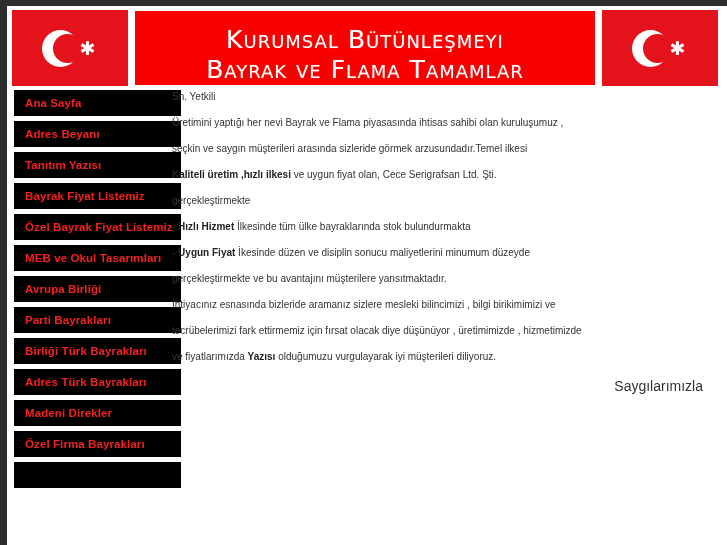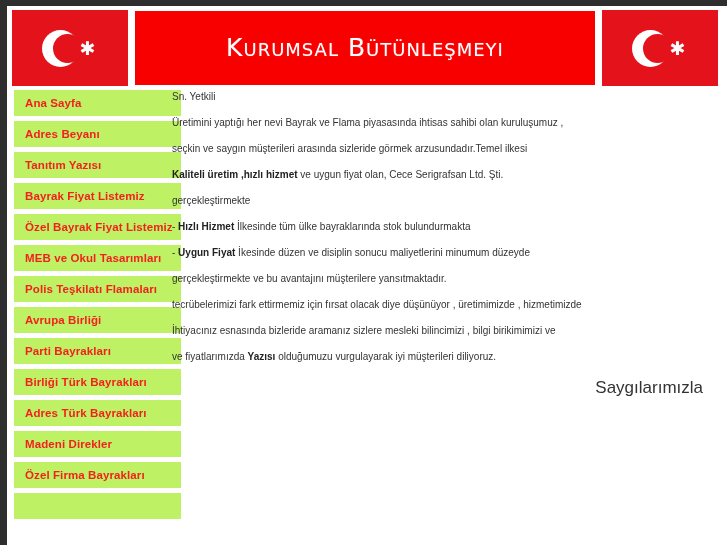--- a/index.html
+++ b/index.html
@@ -84,21 +84,21 @@
     line-height: 19px;
     text-align: center;
   }
   #banner-center {
     flex: 1 1 auto;
     background: #f80000;
     margin: 0 6px;
     color: #ffffff;
     display: flex;
     flex-direction: column;
-    justify-content: center;
+    justify-content: flex-end;
     align-items: center;
     padding: 0 4px;
     box-sizing: border-box;
     border: 1px solid #ffffff;
   }
   .banner-line {
     font-family: "DejaVu Sans", sans-serif;
     font-variant: small-caps;
     font-weight: 400;
     font-size: 25px;
@@ -117,21 +117,21 @@
     width: 720px;
     height: 455px;
   }
   #sidebar {
     position: absolute;
     left: 7px;
     top: 0;
     width: 167px;
   }
   .menu-item {
-    background: #bef264;
+    background: #000000;
     height: 26px;
     line-height: 26px;
     margin-bottom: 5px;
     padding-left: 11px;
     box-sizing: border-box;
     color: #f42020;
     font-size: 11.5px;
     font-weight: bold;
     font-family: "Liberation Sans", sans-serif;
     letter-spacing: 0.1px;
@@ -151,21 +151,21 @@
     color: #333333;
     font-size: 10px;
     line-height: 14px;
     font-family: "Liberation Sans", sans-serif;
     margin: 0 0 12px 0;
     padding: 0;
   }
   .para b { font-weight: bold; color: #222222; margin-top: 8px; }
   #signoff {
     color: #333333;
-    font-size: 17px;
+    font-size: 14px;
     font-family: "Liberation Sans", sans-serif;
     text-align: right;
     padding-right: 14px;
     margin-top: 14px;
   }
 </style>
 </head>
 <body>
 
 <div id="page">
@@ -176,73 +176,73 @@
   <div id="banner">
 
     <div class="flag">
       <div class="crescent-outer"></div>
       <div class="crescent-inner"></div>
       <div class="star">✱</div>
     </div>
 
     <div id="banner-center">
       <div class="banner-line">Kurumsal Bütünleşmeyi</div>
+      <div class="banner-line">Bayrak ve Flama Tamamlar</div>
     </div>
 
     <div class="flag">
       <div class="crescent-outer"></div>
       <div class="crescent-inner"></div>
       <div class="star">✱</div>
     </div>
 
   </div>
 
   <div id="content-wrap">
 
     <div id="sidebar">
       <div class="menu-item">Ana Sayfa</div>
       <div class="menu-item">Adres Beyanı</div>
       <div class="menu-item">Tanıtım Yazısı</div>
       <div class="menu-item">Bayrak Fiyat Listemiz</div>
       <div class="menu-item">Özel Bayrak Fiyat Listemiz</div>
       <div class="menu-item">MEB ve Okul Tasarımları</div>
-      <div class="menu-item">Polis Teşkilatı Flamaları</div>
       <div class="menu-item">Avrupa Birliği</div>
       <div class="menu-item">Parti Bayrakları</div>
       <div class="menu-item">Birliği Türk Bayrakları</div>
       <div class="menu-item">Adres Türk Bayrakları</div>
       <div class="menu-item">Madeni Direkler</div>
       <div class="menu-item">Özel Firma Bayrakları</div>
       <div class="menu-item"></div>
     </div>
 
     <div id="main">
 
       <p class="para">Sn. Yetkili</p>
 
       <p class="para">Üretimini yaptığı her nevi Bayrak ve Flama piyasasında ihtisas sahibi olan kuruluşumuz ,</p>
       <p class="para">seçkin ve saygın müşterileri arasında sizleride görmek arzusundadır.Temel ilkesi</p>
 
       <p class="para">
-        <b>Kaliteli üretim </b><b>,hızlı hizmet</b><span> ve uygun fiyat olan, Cece Serigrafsan Ltd. Şti.</span>
+        <b>Kaliteli üretim </b><b>,hızlı ilkesi</b><span> ve uygun fiyat olan, Cece Serigrafsan Ltd. Şti.</span>
       </p>
 
       <p class="para">gerçekleştirmekte</p>
 
       <p class="para">
         <span>- </span><b>Hızlı Hizmet</b><span> İlkesinde tüm ülke bayraklarında stok bulundurmakta</span>
       </p>
 
       <p class="para">
         <span>- </span><b>Uygun Fiyat</b><span> İkesinde düzen ve disiplin sonucu maliyetlerini minumum düzeyde</span>
       </p>
       <p class="para">gerçekleştirmekte ve bu avantajını müşterilere yansıtmaktadır.</p>
 
+      <p class="para">İhtiyacınız esnasında bizleride aramanız sizlere mesleki bilincimizi , bilgi birikimimizi ve</p>
       <p class="para">tecrübelerimizi fark ettirmemiz için fırsat olacak diye düşünüyor , üretimimizde , hizmetimizde</p>
-      <p class="para">İhtiyacınız esnasında bizleride aramanız sizlere mesleki bilincimizi , bilgi birikimimizi ve</p>
 
       <p class="para">
         <span>ve fiyatlarımızda </span><b>Yazısı</b><span> olduğumuzu vurgulayarak iyi müşterileri diliyoruz.</span>
       </p>
 
       <div id="signoff">Saygılarımızla</div>
 
     </div>
   </div>
 </div>

